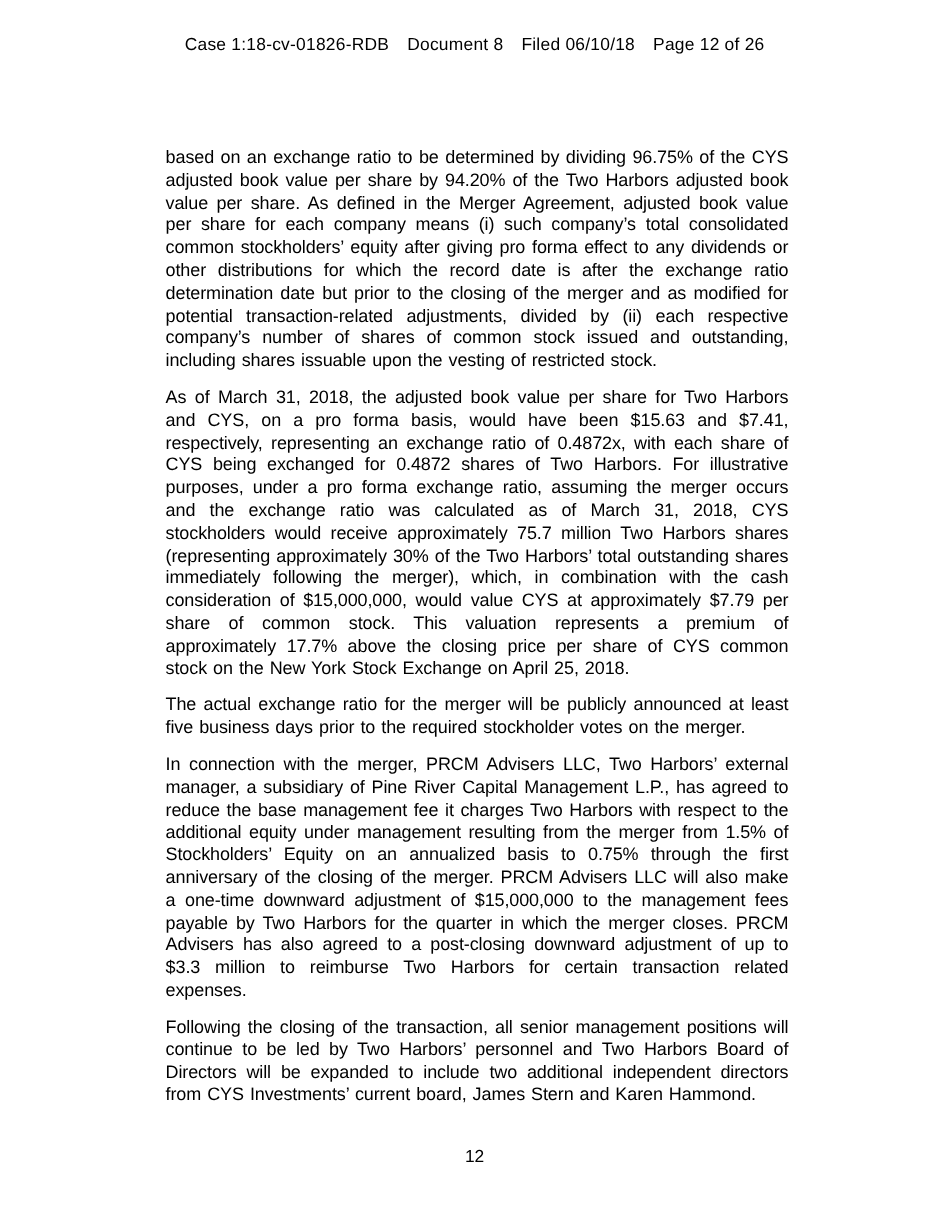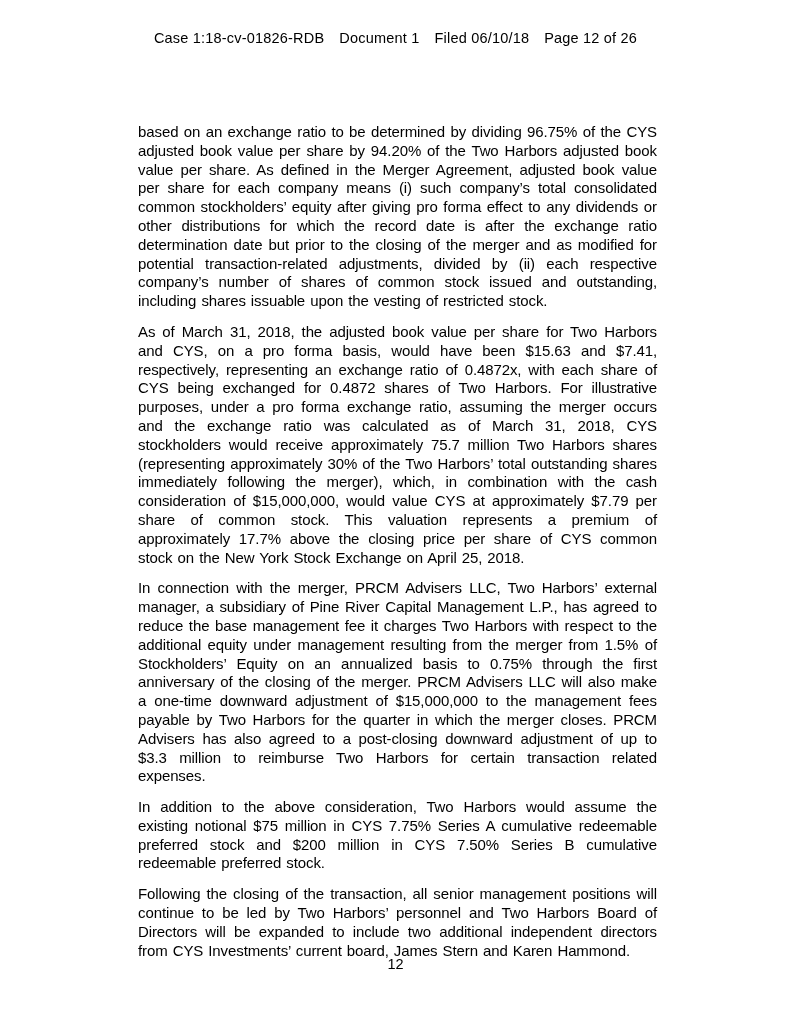--- a/index.html
+++ b/index.html
@@ -52,28 +52,28 @@
     font-size: 14.5px;
   }
 </style>
 </head>
 <body>
 
 <div class="page">
 
   <div class="case-header">
     <span>Case 1:18-cv-01826-RDB</span>
-    <span>Document 1</span>
+    <span>Document 8</span>
     <span>Filed 06/10/18</span>
     <span>Page 12 of 26</span>
   </div>
 
   <div class="body-text">
     <p>based on an exchange ratio to be determined by dividing 96.75% of the CYS adjusted book value per share by 94.20% of the Two Harbors adjusted book value per share. As defined in the Merger Agreement, adjusted book value per share for each company means (i) such company’s total consolidated common stockholders’ equity after giving pro forma effect to any dividends or other distributions for which the record date is after the exchange ratio determination date but prior to the closing of the merger and as modified for potential transaction-related adjustments, divided by (ii) each respective company’s number of shares of common stock issued and outstanding, including shares issuable upon the vesting of restricted stock.</p>
     <p>As of March 31, 2018, the adjusted book value per share for Two Harbors and CYS, on a pro forma basis, would have been $15.63 and $7.41, respectively, representing an exchange ratio of 0.4872x, with each share of CYS being exchanged for 0.4872 shares of Two Harbors. For illustrative purposes, under a pro forma exchange ratio, assuming the merger occurs and the exchange ratio was calculated as of March 31, 2018, CYS stockholders would receive approximately 75.7 million Two Harbors shares (representing approximately 30% of the Two Harbors’ total outstanding shares immediately following the merger), which, in combination with the cash consideration of $15,000,000, would value CYS at approximately $7.79 per share of common stock. This valuation represents a premium of approximately 17.7% above the closing price per share of CYS common stock on the New York Stock Exchange on April 25, 2018.</p>
+    <p>The actual exchange ratio for the merger will be publicly announced at least five business days prior to the required stockholder votes on the merger.</p>
     <p>In connection with the merger, PRCM Advisers LLC, Two Harbors’ external manager, a subsidiary of Pine River Capital Management L.P., has agreed to reduce the base management fee it charges Two Harbors with respect to the additional equity under management resulting from the merger from 1.5% of Stockholders’ Equity on an annualized basis to 0.75% through the first anniversary of the closing of the merger. PRCM Advisers LLC will also make a one-time downward adjustment of $15,000,000 to the management fees payable by Two Harbors for the quarter in which the merger closes. PRCM Advisers has also agreed to a post-closing downward adjustment of up to $3.3 million to reimburse Two Harbors for certain transaction related expenses.</p>
-    <p>In addition to the above consideration, Two Harbors would assume the existing notional $75 million in CYS 7.75% Series A cumulative redeemable preferred stock and $200 million in CYS 7.50% Series B cumulative redeemable preferred stock.</p>
     <p>Following the closing of the transaction, all senior management positions will continue to be led by Two Harbors’ personnel and Two Harbors Board of Directors will be expanded to include two additional independent directors from CYS Investments’ current board, James Stern and Karen Hammond.</p>
   </div>
 
   <div class="page-footer">12</div>
 
 </div>
 
 </body></html>

